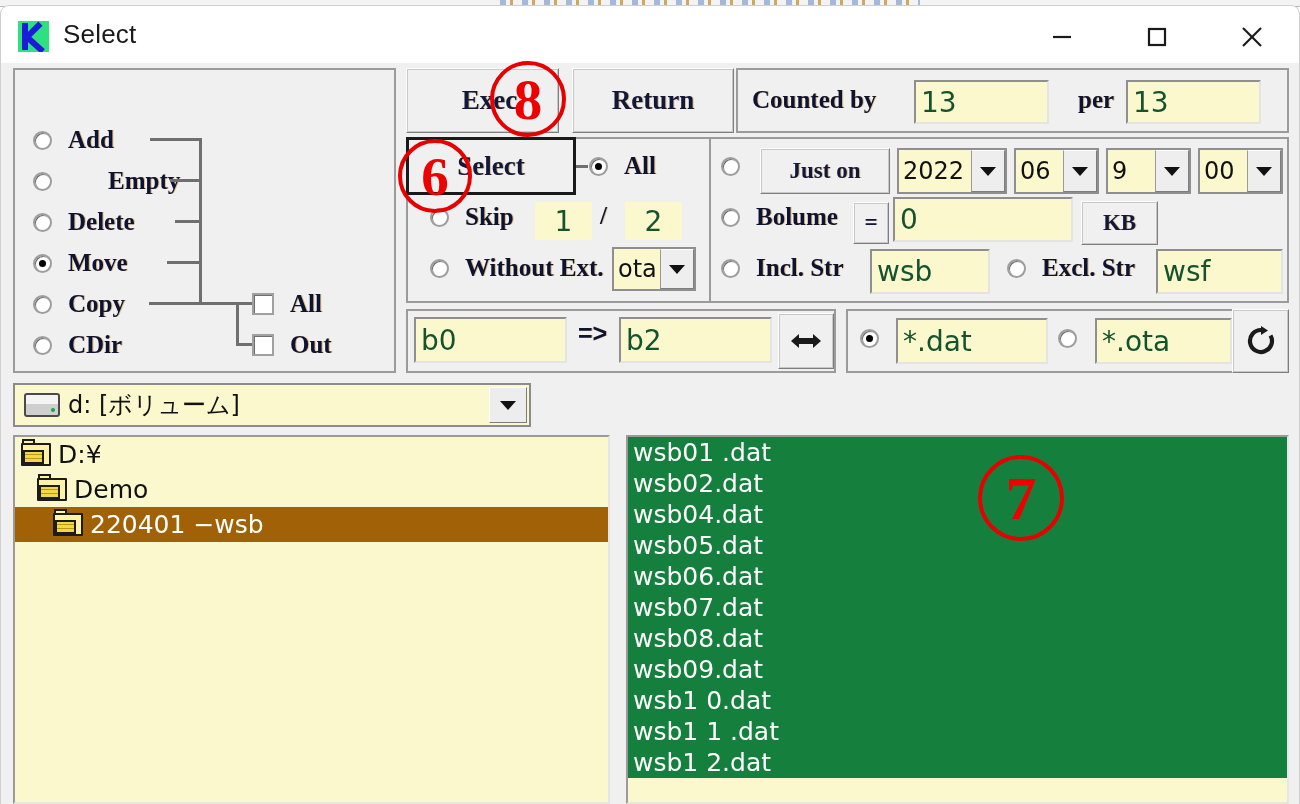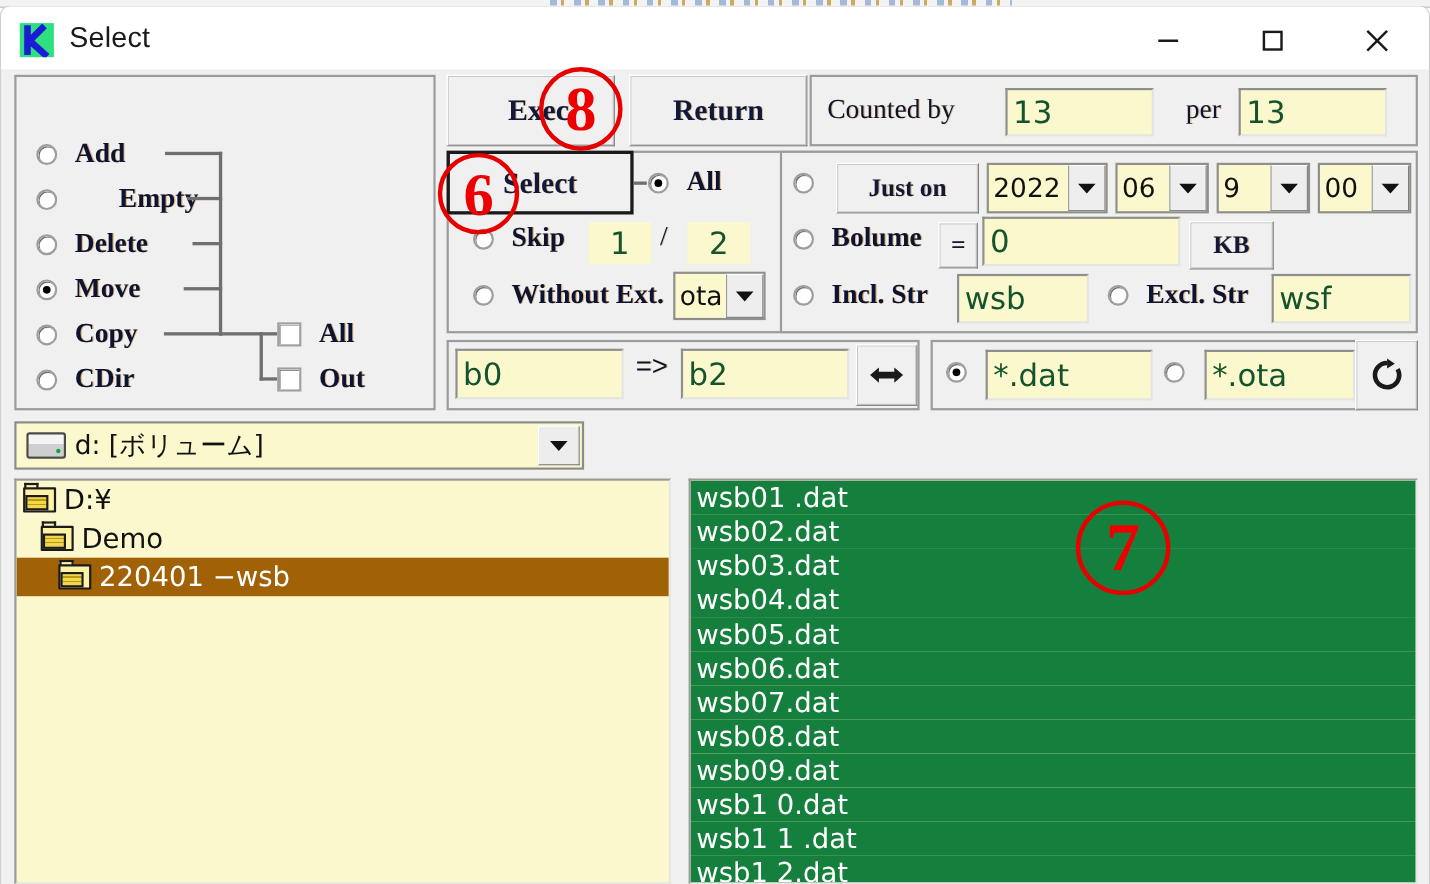--- a/index.html
+++ b/index.html
@@ -197,21 +197,21 @@
     color: #14532d;
     padding-left: 5px;
     overflow: hidden;
     white-space: nowrap;
   }
   .fld.ctr { justify-content: center; padding-left: 0; }
 
   .lbl {
     position: absolute;
     font-size: 25px;
-    font-weight: normal;
+    font-weight: bold;
     color: #0d1330;
     text-shadow: 1px 0 0 rgba(200,120,0,.4);
     white-space: nowrap;
   }
 
   
   .combo {
     position: absolute;
     display: flex;
     box-sizing: border-box;
@@ -630,21 +630,20 @@
             <span class="back"></span>
             <span class="front"></span>
           </span>
         <span>220401 −wsb</span>
       </div>
     </div>
 
     <div class="filelist">
       <div class="file-row sel">wsb01 .dat</div>
       <div class="file-row sel">wsb02.dat</div>
-      <div class="file-row sel">wsb03.dat</div>
       <div class="file-row sel">wsb04.dat</div>
       <div class="file-row sel">wsb05.dat</div>
       <div class="file-row sel">wsb06.dat</div>
       <div class="file-row sel">wsb07.dat</div>
       <div class="file-row sel">wsb08.dat</div>
       <div class="file-row sel">wsb09.dat</div>
       <div class="file-row sel">wsb1 0.dat</div>
       <div class="file-row sel">wsb1 1 .dat</div>
       <div class="file-row sel">wsb1 2.dat</div>
 

